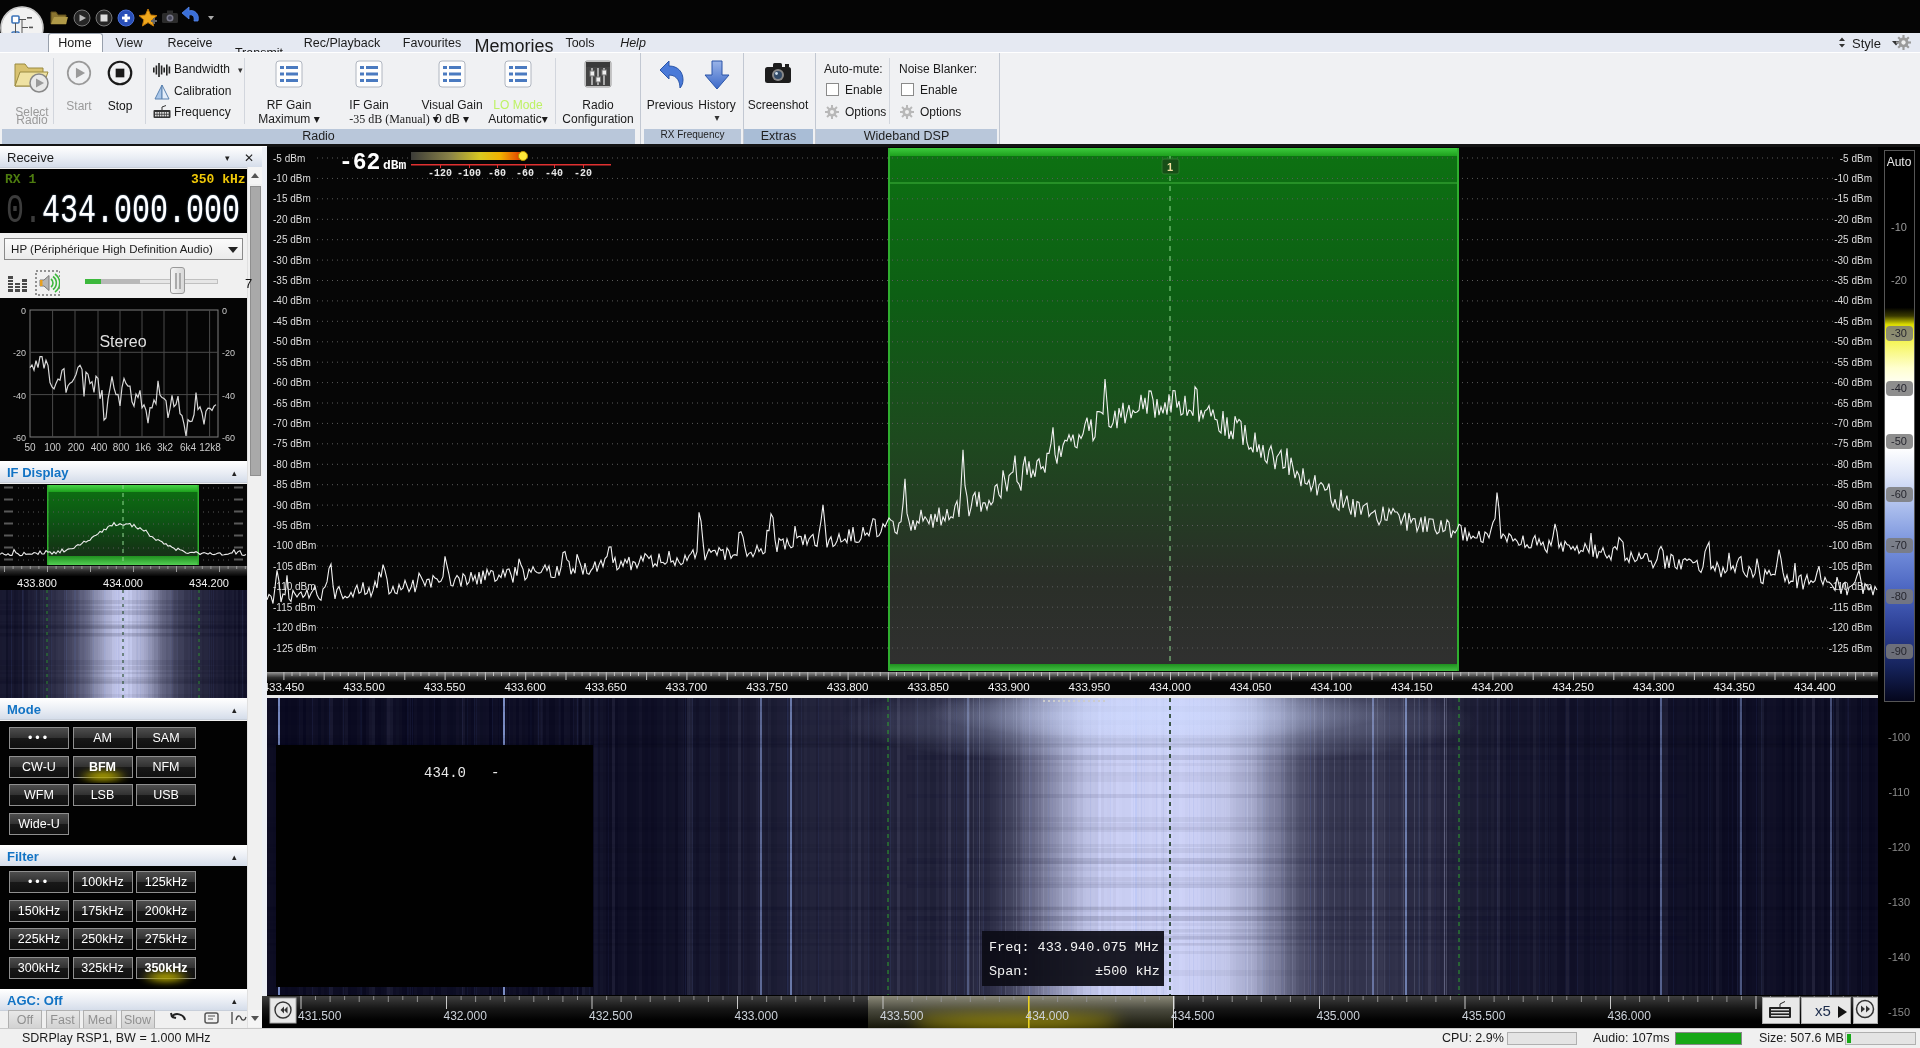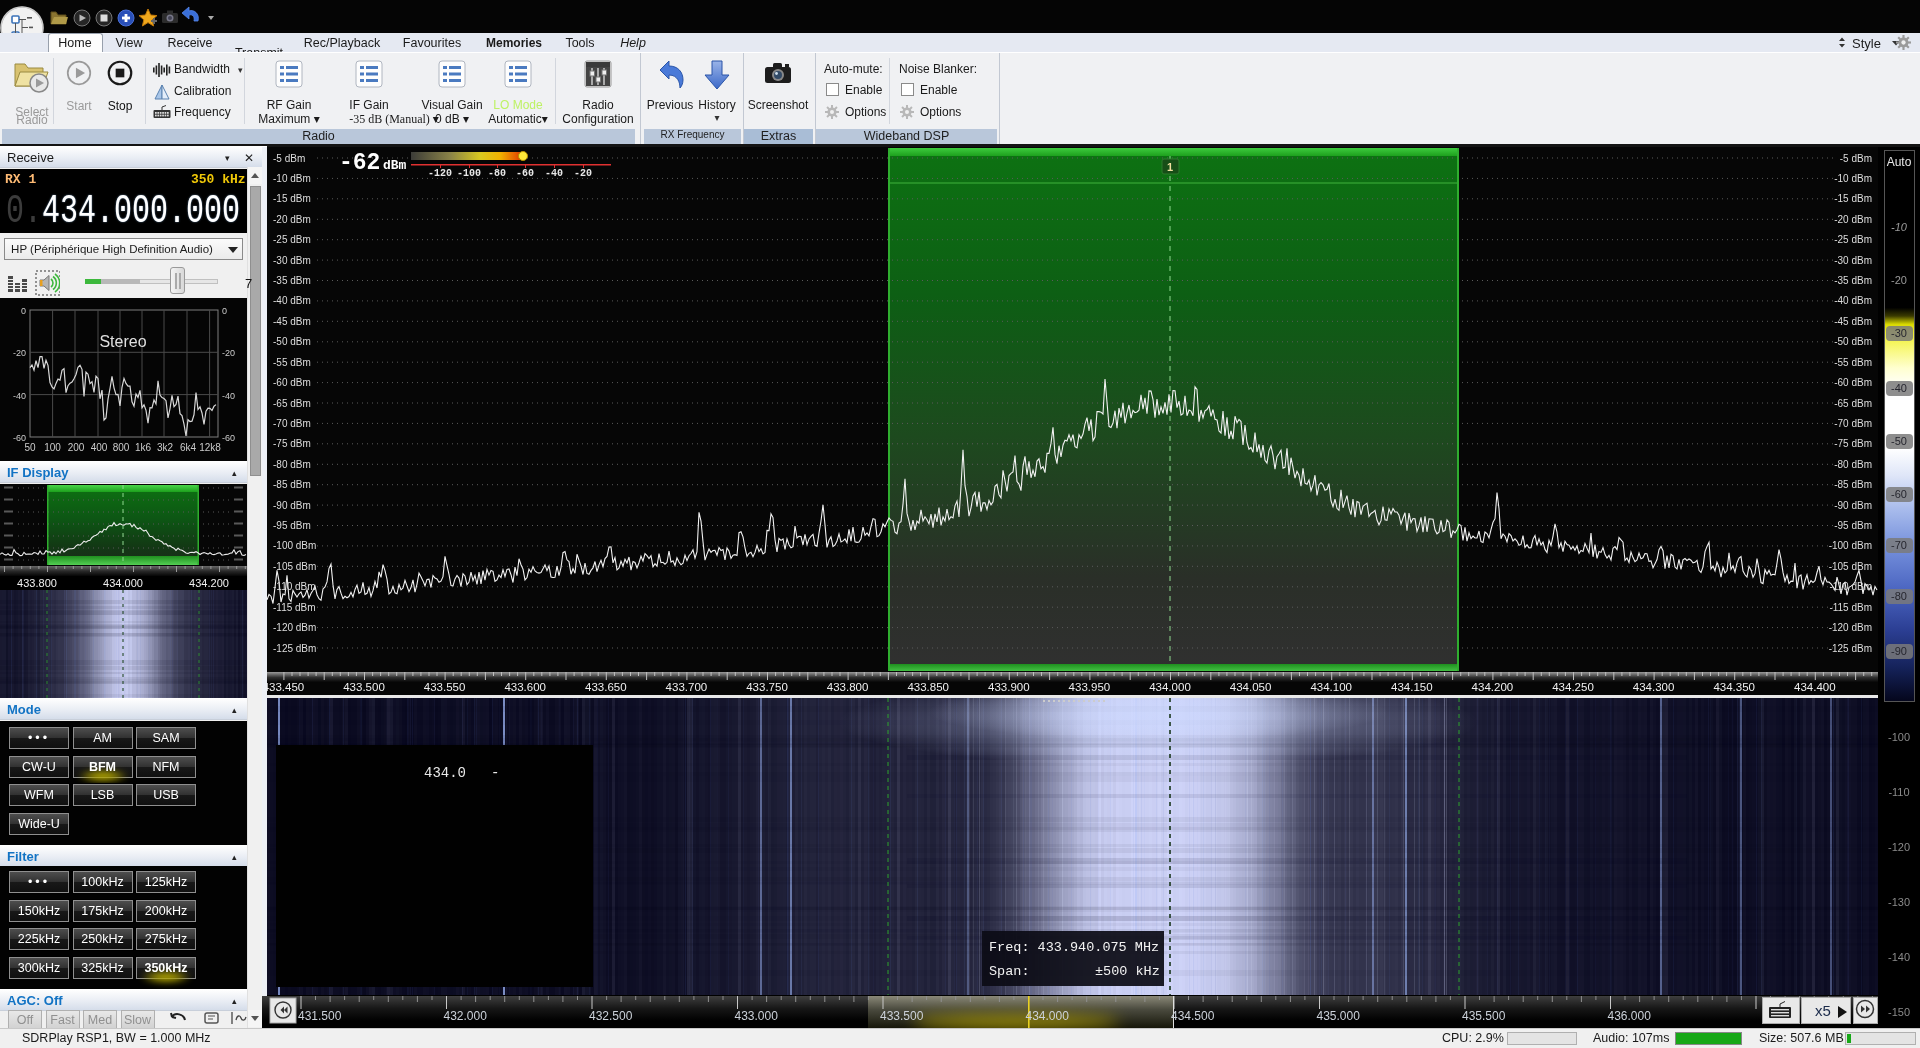--- a/index.html
+++ b/index.html
@@ -52,21 +52,21 @@
     <rect x="27" y="28.6" width="5" height="1.6" fill="#555"></rect>
 </svg>
 <div class="abs" style="left:0;top:33px;width:1920px;height:19px;background:#e5e9f2"></div>
 <div class="abs" style="left:48px;top:33px;width:55px;height:19px;background:#fdfdfd;border:1px solid #98a0ac;border-bottom:none;border-radius:3px 3px 0 0"></div>
 <div style="position:absolute;left:75px;transform:translateX(-50%);top:36px;font-size:12.5px;color:#1a1a1a;font-weight:normal;font-family:Liberation Sans, sans-serif;white-space:nowrap;">Home</div>
 <div style="position:absolute;left:129px;transform:translateX(-50%);top:36px;font-size:12.5px;color:#1a1a1a;font-weight:normal;font-family:Liberation Sans, sans-serif;white-space:nowrap;">View</div>
 <div style="position:absolute;left:190px;transform:translateX(-50%);top:36px;font-size:12.5px;color:#1a1a1a;font-weight:normal;font-family:Liberation Sans, sans-serif;white-space:nowrap;">Receive</div>
 <div style="position:absolute;left:259px;transform:translateX(-50%);top:36px;font-size:12.5px;color:#1a1a1a;font-weight:normal;font-family:Liberation Sans, sans-serif;white-space:nowrap;margin-top:10px;">Transmit</div>
 <div style="position:absolute;left:342px;transform:translateX(-50%);top:36px;font-size:12.5px;color:#1a1a1a;font-weight:normal;font-family:Liberation Sans, sans-serif;white-space:nowrap;">Rec/Playback</div>
 <div style="position:absolute;left:432px;transform:translateX(-50%);top:36px;font-size:12.5px;color:#1a1a1a;font-weight:normal;font-family:Liberation Sans, sans-serif;white-space:nowrap;">Favourites</div>
-<div style="position:absolute;left:514px;transform:translateX(-50%);top:36px;font-size:12px;color:#1a1a1a;font-weight:bold;font-family:Liberation Sans, sans-serif;white-space:nowrap;">Memories</div>
+<div style="position:absolute;left:514px;transform:translateX(-50%);top:36px;font-size:18px;color:#1a1a1a;font-weight:normal;font-family:Liberation Sans, sans-serif;white-space:nowrap;">Memories</div>
 <div style="position:absolute;left:580px;transform:translateX(-50%);top:36px;font-size:12.5px;color:#1a1a1a;font-weight:normal;font-family:Liberation Sans, sans-serif;white-space:nowrap;">Tools</div>
 <div style="position:absolute;left:633px;transform:translateX(-50%);top:36px;font-size:12.5px;color:#1a1a1a;font-weight:normal;font-family:Liberation Sans, sans-serif;white-space:nowrap;font-style:italic;">Help</div>
 <svg width="90" height="19" style="position:absolute;left:1830px;top:33px">
 <path d="M9 8 L12 4.5 L15 8 Z M9 11 L15 11 L12 14.5 Z" fill="#333"></path>
 <path d="M62 8 L70 8 L66 12.5 Z" fill="#333"></path>
 </svg>
 <div style="position:absolute;left:1852px;top:36px;font-size:13px;color:#1a1a1a;font-weight:normal;font-family:Liberation Sans, sans-serif;white-space:nowrap;">Style</div>
 <svg width="15" height="15" style="position:absolute;left:1896px;top:35px" viewBox="0 0 14 14">
     <rect x="6" y="0" width="2" height="4" fill="#9a9a9a" transform="rotate(0 7 7)"></rect>
     <rect x="6" y="0" width="2" height="4" fill="#9a9a9a" transform="rotate(45 7 7)"></rect>
@@ -263,21 +263,21 @@
     <circle cx="7" cy="7" r="2" fill="#f0f0f0"></circle>
   </svg>
 <div style="position:absolute;left:920px;top:105px;font-size:12px;color:#1a1a1a;font-weight:normal;font-family:Liberation Sans, sans-serif;white-space:nowrap;">Options</div>
 <div class="abs" style="left:0;top:147px;width:267px;height:881px;background:#f0f0f0"></div>
 <div class="hdr" style="top:146px;width:267px">
     <div class="t" style="color:#1a1a1a;font-weight:normal">Receive</div>
     <div class="arr" style="left:225px">▾</div>
     <div class="arr" style="left:244px;font-size:12px;top:4px">✕</div>
   </div>
 <div class="abs" style="left:0;top:169px;width:247px;height:64px;background:#000"></div>
-<div style="position:absolute;left:5px;top:172px;font-size:13px;color:#fdba74;font-weight:bold;font-family:Liberation Mono, monospace;white-space:nowrap;">RX 1</div>
+<div style="position:absolute;left:5px;top:172px;font-size:13px;color:#4d7c0f;font-weight:bold;font-family:Liberation Mono, monospace;white-space:nowrap;">RX 1</div>
 <div style="position:absolute;left:191px;top:172px;font-size:13px;color:#f0c808;font-weight:bold;font-family:Liberation Mono, monospace;white-space:nowrap;">350 kHz</div>
 <div style="position:absolute;left:6px;top:189px;width:320px;font-size:40px;font-family:Liberation Mono, monospace;color:#fff;transform:scaleX(0.75);transform-origin:0 0;white-space:nowrap"><span style="color:#3c3c3c">0.</span><span style="text-shadow:0 0 2px #68a">434.000.000</span></div>
 <div class="abs" style="left:4px;top:238px;width:239px;height:22px;background:linear-gradient(#fbfbfb,#ebebeb);border:1px solid #8a8a8a"></div>
 <div style="position:absolute;left:112px;transform:translateX(-50%);top:243px;font-size:11.5px;color:#1a1a1a;font-weight:normal;font-family:Liberation Sans, sans-serif;white-space:nowrap;">HP (Périphérique High Definition Audio)</div>
 <div class="abs" style="left:228px;top:247px;width:0;height:0;border-left:5px solid transparent;border-right:5px solid transparent;border-top:6px solid #222"></div>
 <svg width="60" height="30" style="position:absolute;left:0;top:266px">
 <g fill="#4a4a4a">
 <rect x="8" y="10" width="5" height="16"></rect>
       <rect x="15" y="17" width="5" height="9"></rect>
       <rect x="22" y="13" width="5" height="13"></rect>
@@ -1799,21 +1799,21 @@
 <rect x="715" y="233" width="182" height="55" fill="#0c0c16" opacity="0.93"></rect>
 <text x="722" y="253" font-size="13.5" fill="#f2f2f2" font-family="Liberation Mono, monospace">Freq: 433.940.075 MHz</text>
 <text x="722" y="277" font-size="13.5" fill="#f2f2f2" font-family="Liberation Mono, monospace">Span:</text>
 <text x="828" y="277" font-size="13.5" fill="#f2f2f2" font-family="Liberation Mono, monospace">±500 kHz</text>
 </svg>
 <div class="abs" style="left:1878px;top:147px;width:42px;height:881px;background:#000"></div>
 <div class="abs" style="left:1884px;top:150px;width:31px;height:552px;border:1px solid #555;
 background:linear-gradient(#000 0%,#000 28.5%,#3a3a00 30%,#d8d800 31.5%,#f0f030 33%,#f8f87a 36%,#ffffd0 39.5%,#ffffff 43%,#ffffff 54%,
 #dfe6f8 59%,#a9bcec 65%,#7590dc 72%,#4a64c0 80%,#2c3f94 87%,#152259 94%,#04061c 100%)"></div>
 <div style="position:absolute;left:1899px;transform:translateX(-50%);top:155px;font-size:12px;color:#e8e8e8;font-weight:normal;font-family:Liberation Sans, sans-serif;white-space:nowrap;">Auto</div>
-<div style="position:absolute;left:1899px;transform:translateX(-50%);top:221px;font-size:11px;color:#9a9a9a;font-weight:normal;font-family:Liberation Sans, sans-serif;white-space:nowrap;font-style:italic;">-10</div>
+<div style="position:absolute;left:1899px;transform:translateX(-50%);top:221px;font-size:11px;color:#9a9a9a;font-weight:normal;font-family:Liberation Sans, sans-serif;white-space:nowrap;">-10</div>
 <div style="position:absolute;left:1899px;transform:translateX(-50%);top:274px;font-size:11px;color:#9a9a9a;font-weight:normal;font-family:Liberation Sans, sans-serif;white-space:nowrap;">-20</div>
 <div class="abs" style="left:1886px;top:326px;width:27px;height:15px;background:#7a7a7a;border-radius:4px;opacity:0.85"></div>
 <div style="position:absolute;left:1899px;transform:translateX(-50%);top:327px;font-size:11px;color:#26262e;font-weight:normal;font-family:Liberation Sans, sans-serif;white-space:nowrap;">-30</div>
 <div class="abs" style="left:1886px;top:381px;width:27px;height:15px;background:#7a7a7a;border-radius:4px;opacity:0.85"></div>
 <div style="position:absolute;left:1899px;transform:translateX(-50%);top:382px;font-size:11px;color:#26262e;font-weight:normal;font-family:Liberation Sans, sans-serif;white-space:nowrap;">-40</div>
 <div class="abs" style="left:1886px;top:434px;width:27px;height:15px;background:#7a7a7a;border-radius:4px;opacity:0.85"></div>
 <div style="position:absolute;left:1899px;transform:translateX(-50%);top:435px;font-size:11px;color:#26262e;font-weight:normal;font-family:Liberation Sans, sans-serif;white-space:nowrap;">-50</div>
 <div class="abs" style="left:1886px;top:487px;width:27px;height:15px;background:#7a7a7a;border-radius:4px;opacity:0.85"></div>
 <div style="position:absolute;left:1899px;transform:translateX(-50%);top:488px;font-size:11px;color:#26262e;font-weight:normal;font-family:Liberation Sans, sans-serif;white-space:nowrap;">-60</div>
 <div class="abs" style="left:1886px;top:538px;width:27px;height:15px;background:#7a7a7a;border-radius:4px;opacity:0.85"></div>

